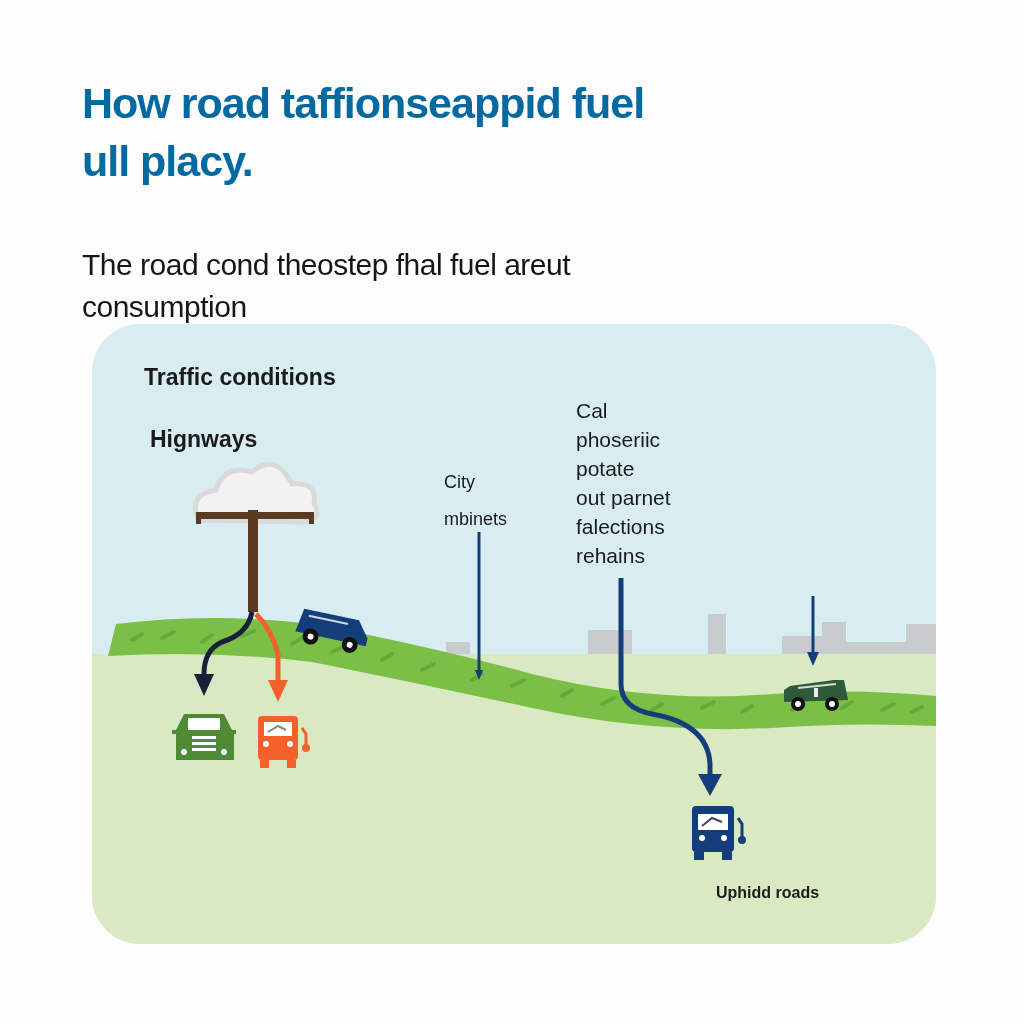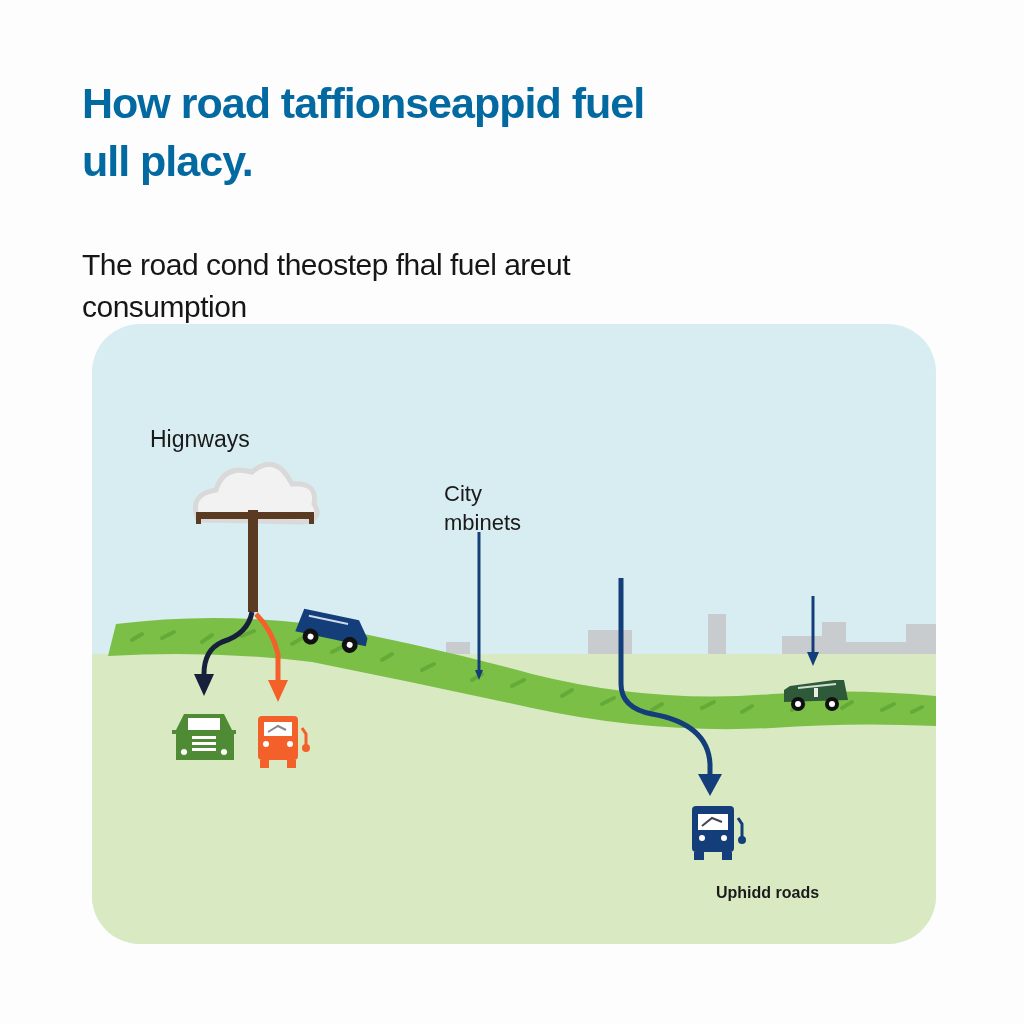--- a/index.html
+++ b/index.html
@@ -15,22 +15,22 @@
     position:absolute; left:82px; top:200px; width:600px;
     font-size:30px; line-height:42px; color:#161616; letter-spacing:-0.5px;margin-top:44px;
   }
   .panel {
     position:absolute; left:92px; top:324px; width:844px; height:620px;
     border-radius:48px; overflow:hidden; background:#d8edf1;
   }
   .panel svg.scene { position:absolute; left:0; top:0; }
   .lbl { position:absolute; color:#1a1a1a; }
   .traffic { left:52px; top:40px; font-size:23px; font-weight:bold; }
-  .highways { left:58px; top:102px; font-size:23px; font-weight:normal; }
-  .city { left:352px; top:155px; font-size:22px; line-height:29px; }
+  .highways { left:58px; top:102px; font-size:23px; font-weight:bold; }
+  .city { left:352px; top:140px; font-size:18px; line-height:37px; }
   .cal { left:484px; top:72px; font-size:21px; line-height:29px; }
   .pnest { left:658px; top:66px; font-size:21px; line-height:29px; }
   .uphilks { left:164px; top:460px; font-size:21px; line-height:29px; }
   .uphidd { left:624px; top:560px; font-size:16px; font-weight:bold; }
   .ml { white-space:pre-line; }
 </style>
 </head>
 <body>
 
 <div class="title">How road taffionseappid fuel ull placy.</div>
@@ -151,17 +151,24 @@
       <path d="M10 20 L20 12 L30 16" stroke="#445" stroke-width="2" fill="none"></path>
       <circle cx="10" cy="32" r="3" fill="#fff"></circle>
         <circle cx="32" cy="32" r="3" fill="#fff"></circle>
       <rect x="2" y="46" width="10" height="8" fill="#143e7a"></rect>
         <rect x="30" y="46" width="10" height="8" fill="#143e7a"></rect>
       <path d="M46 12 L50 18 L50 32" stroke="#143e7a" stroke-width="3" fill="none"></path>
       <circle cx="50" cy="34" r="4" fill="#143e7a"></circle>
     </g>
   </svg>
 
+  <div class="lbl traffic">Traffic conditions</div>
   <div class="lbl highways">Hignways</div>
   <div class="lbl city ml">City
 mbinets</div>
+  <div class="lbl cal ml">Cal
+phoseriic
+potate
+out parnet
+falections
+rehains</div>
   <div class="lbl uphidd">Uphidd roads</div>
 </div>
 
 </body></html>

